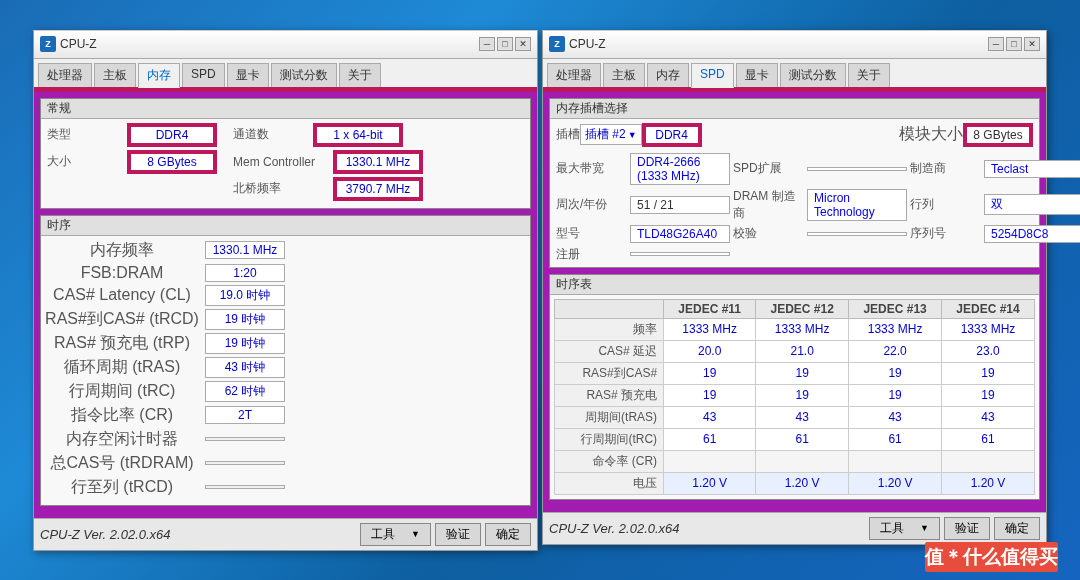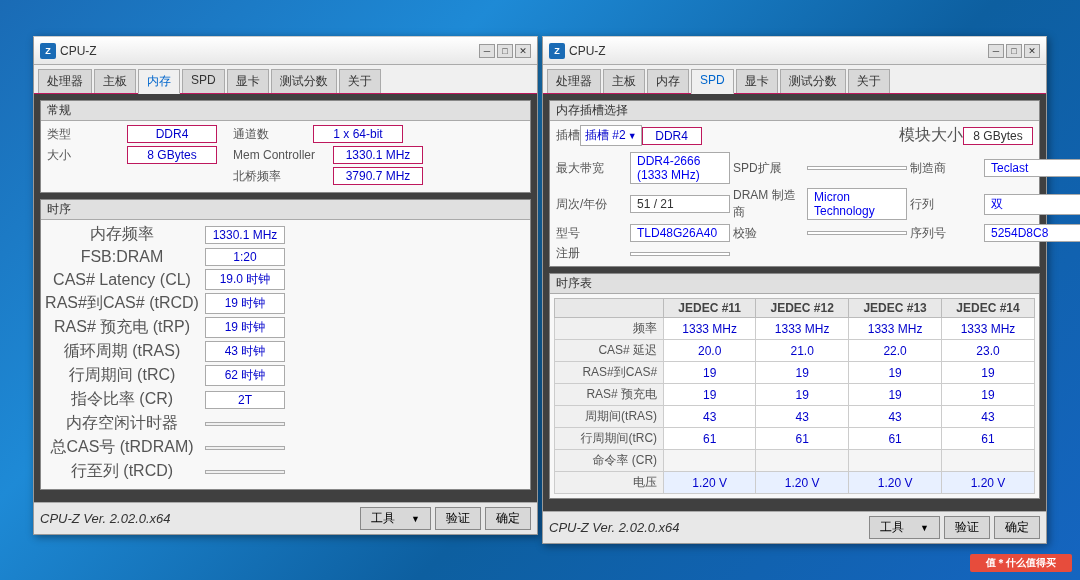--- a/index.html
+++ b/index.html
@@ -11,26 +11,26 @@
       align-items: center;
       justify-content: center;
       font-family: 'SimSun', 'Microsoft YaHei', Arial, sans-serif;
       font-size: 12px;
       overflow: hidden;
       position: relative;
     }
     .watermark {
       position: absolute;
       bottom: 8px;
-      right: 8px;
+      right: 22px;
       color: white;
-      font-size: 10px;
+      font-size: 19px;
       font-weight: bold;
       background: #e74c3c;
-      padding: 2px 16px;
+      padding: 2px 0;
       border-radius: 2px;
     }
     .windows-container {
       display: flex;
       gap: 4px;
       align-items: flex-start;
     }
     .cpuz-window {
       background: #f0f0f0;
       border: 1px solid #999;
@@ -81,42 +81,42 @@
       align-items: center;
       justify-content: center;
       font-size: 9px;
       cursor: pointer;
       color: #333;
     }
     .tabs {
       background: #f0f0f0;
       display: flex;
       padding: 4px 4px 0;
-      border-bottom: 1px solid #be185d;
+      border-bottom: 5px solid #be185d;
       gap: 2px;
     }
     .tab {
       padding: 3px 8px;
       background: #d8d8d8;
       border: 1px solid #aaa;
       border-bottom: none;
       cursor: pointer;
       font-size: 12px;
       color: #333;
     }
     .tab.active {
       background: #f0f0f0;
       border-bottom: 1px solid #f0f0f0;
       color: #0066cc;
       margin-bottom: -1px;
       z-index: 1;
     }
     .content {
       padding: 6px;
-      background: #404040;
+      background: #a21caf;
     }
     .section {
       border: 1px solid #888;
       margin-bottom: 6px;
       background: #f8f8f8;
     }
     .section-title {
       background: #e0e0e0;
       padding: 1px 6px;
       font-size: 12px;
@@ -131,21 +131,21 @@
       align-items: center;
       margin-bottom: 3px;
     }
     .label {
       color: #555;
       min-width: 80px;
       font-size: 12px;
     }
     .value-box {
       background: white;
-      border: 1px solid #be185d;
+      border: 4px solid #be185d;
       padding: 1px 6px;
       min-width: 90px;
       font-size: 12px;
       color: #0000cc;
       text-align: center;
     }
     .value-box.blue-text {
       color: #0000cc;
     }
     .two-col {

